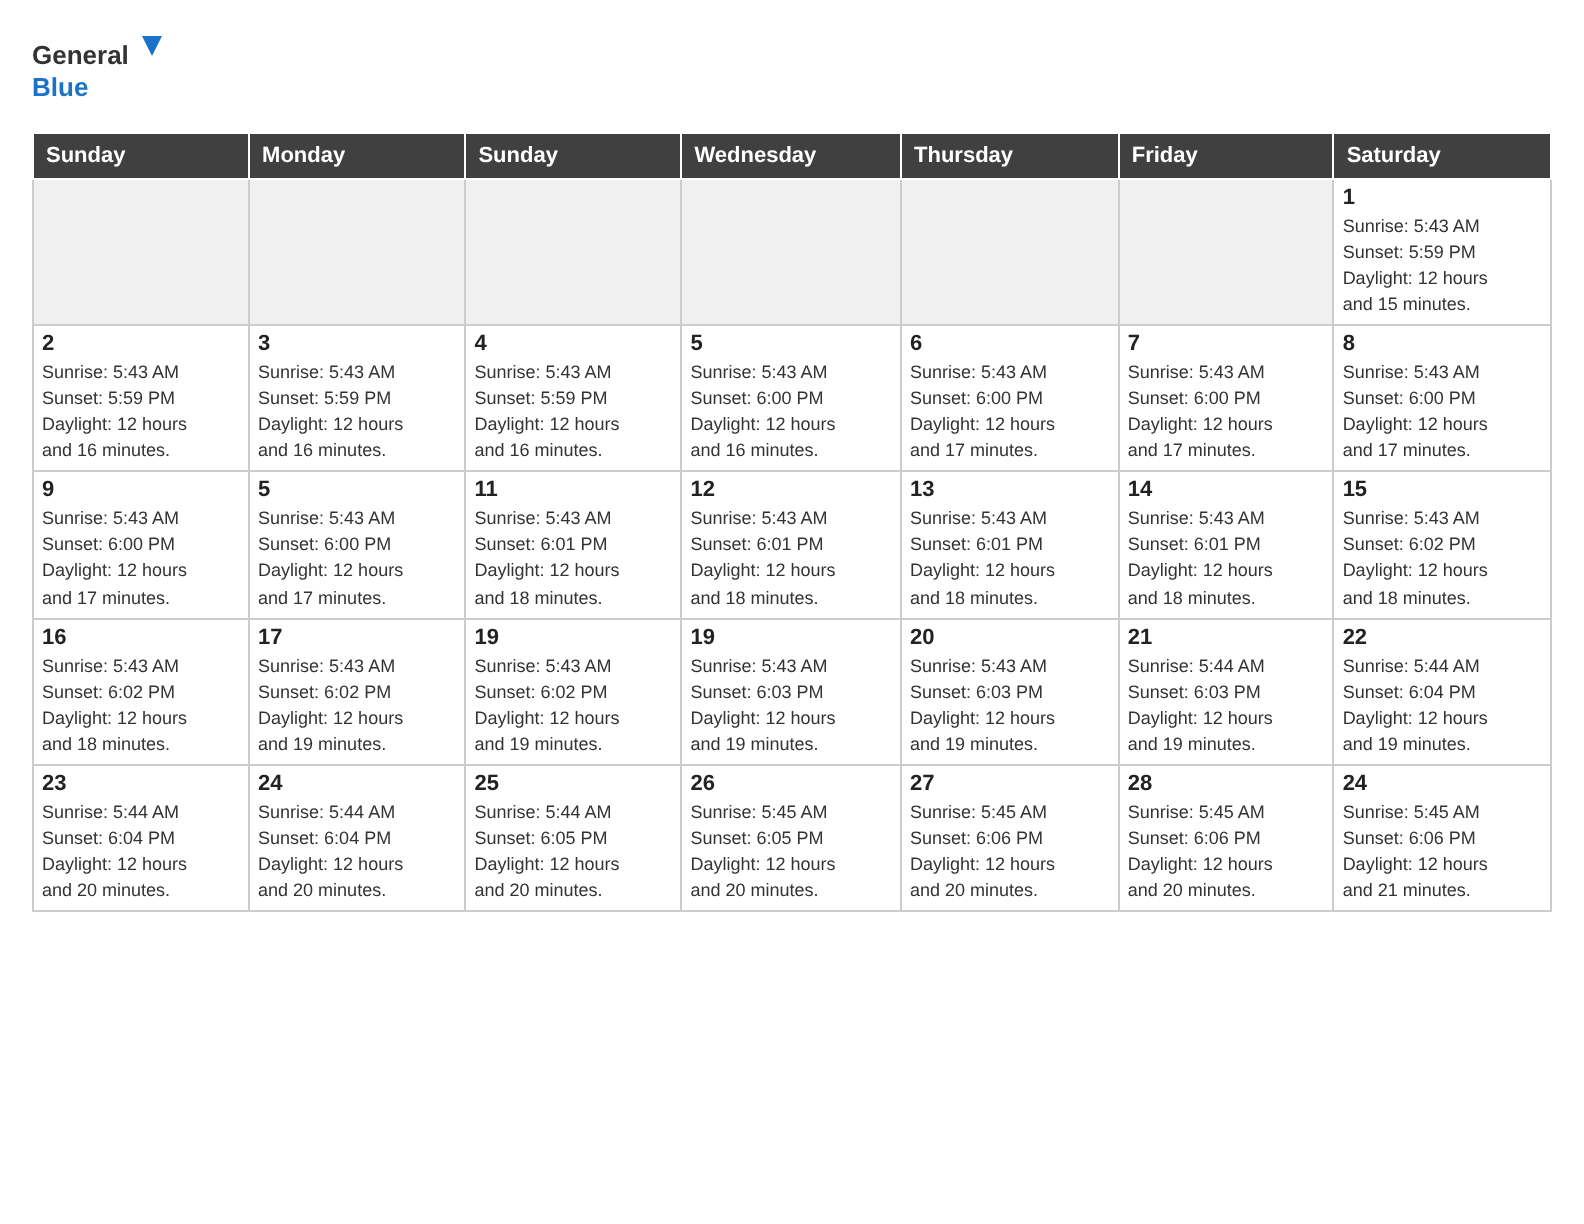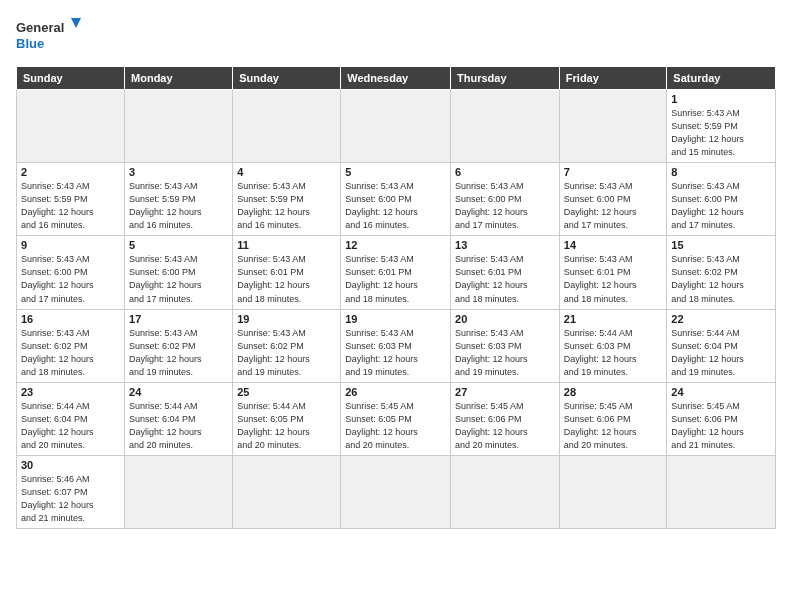--- a/index.html
+++ b/index.html
@@ -234,27 +234,15 @@
           </td>
           <td>
             <div class="day-num">28</div>
             <div class="day-info">Sunrise: 5:45 AM<br>Sunset: 6:06 PM<br>Daylight: 12 hours<br>and 20 minutes.</div>
           </td>
           <td>
             <div class="day-num">24</div>
             <div class="day-info">Sunrise: 5:45 AM<br>Sunset: 6:06 PM<br>Daylight: 12 hours<br>and 21 minutes.</div>
           </td>
         </tr>
-        <tr>
-          <td class="last-row">
-            <div class="day-num">30</div>
-            <div class="day-info">Sunrise: 5:46 AM<br>Sunset: 6:07 PM<br>Daylight: 12 hours<br>and 21 minutes.</div>
-          </td>
-          <td class="empty last-row"></td>
-          <td class="empty last-row"></td>
-          <td class="empty last-row"></td>
-          <td class="empty last-row"></td>
-          <td class="empty last-row"></td>
-          <td class="empty last-row"></td>
-        </tr>
       </tbody>
   </table>
 </div>
 
 </body></html>

